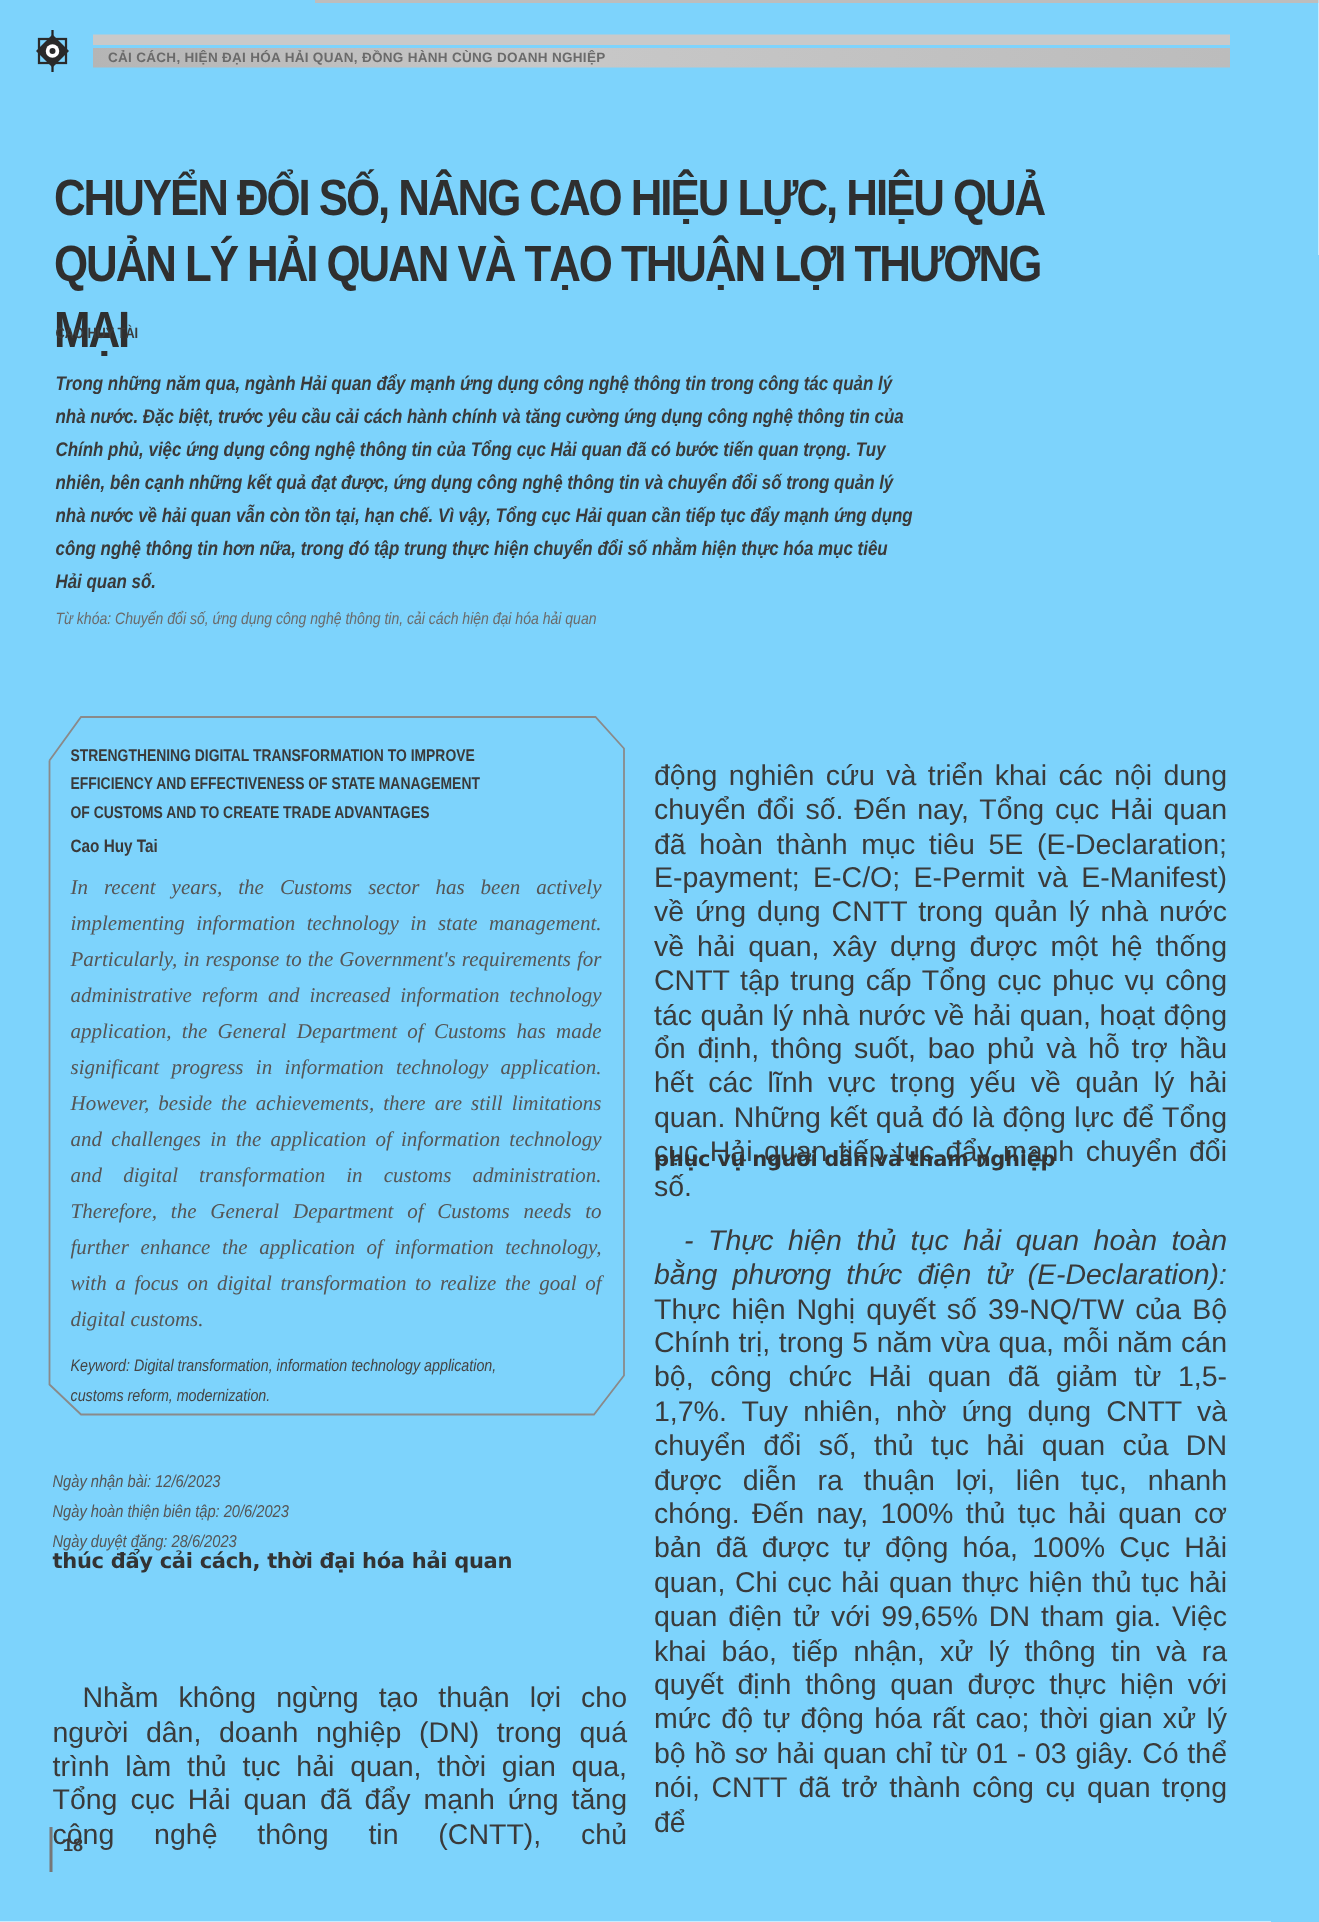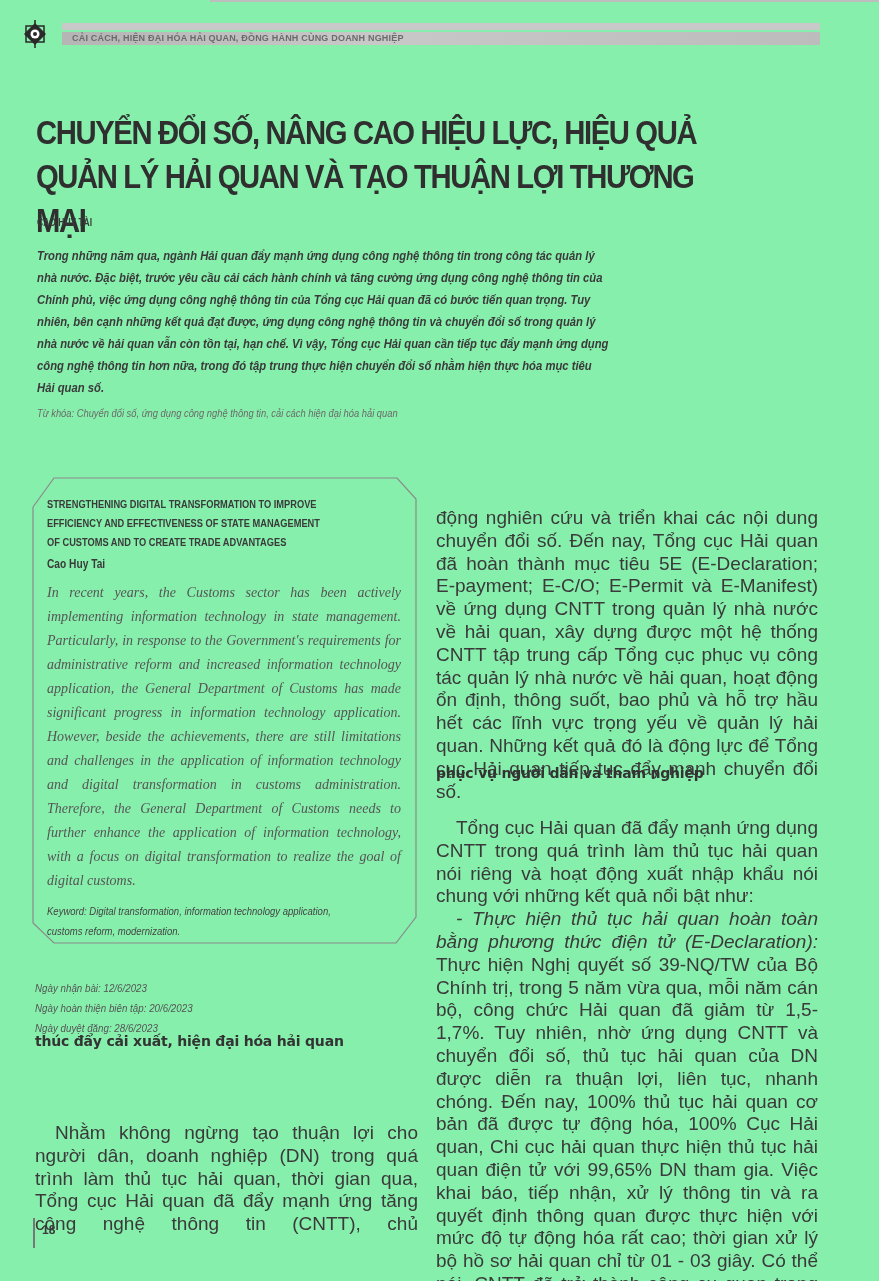--- a/index.html
+++ b/index.html
@@ -1,17 +1,17 @@
 <!DOCTYPE html>
 <html><head>
 <meta charset="utf-8">
 <style>
   html, body { margin: 0; padding: 0; background: #ffffff; }
   body { width: 879px; height: 1281px; position: relative; overflow: hidden; color: #2a2a2a; }
-  .page { position: absolute; left: 0; top: 0; width: 879px; height: 1281px; background: #86efac; }
+  .page { position: absolute; left: 0; top: 0; width: 879px; height: 1281px; background: #7dd3fc; }
 
   
   .top-line { position: absolute; left: 210px; top: 0; width: 669px; height: 2px; background: #bdbdbd; }
   .header { position: absolute; left: 22px; top: 20px; width: 800px; height: 28px; }
   .header-logo { position: absolute; left: 0; top: 0; width: 26px; height: 28px; }
   .header-bar-top { position: absolute; left: 40px; top: 3px; width: 758px; height: 7px; background: #c9c9c9; }
   .header-bar { position: absolute; left: 40px; top: 12px; width: 758px; height: 13px; background: linear-gradient(90deg, #b5b5b5 0%, #c8c8c8 40%, #bcbcbc 100%); }
   .header-text { position: absolute; left: 50px; top: 12px; font-family: "Liberation Sans", sans-serif; font-size: 9px; font-weight: bold; line-height: 13px; color: #6a6a6a; letter-spacing: 0.2px; white-space: nowrap; }
 
   
@@ -104,35 +104,34 @@
     </div>
   </div>
 
   <div class="dates">
     <div>Ngày nhận bài: 12/6/2023</div>
     <div>Ngày hoàn thiện biên tập: 20/6/2023</div>
     <div>Ngày duyệt đăng: 28/6/2023</div>
   </div>
 
   <div class="section-head sec1">
-    <div>thúc đẩy cải xuất, hiện đại hóa hải quan</div>
+    <div>thúc đẩy cải cách, thời đại hóa hải quan</div>
   </div>
 
   <div class="body-text left-body">
     <p class="indent">Nhằm không ngừng tạo thuận lợi cho người dân, doanh nghiệp (DN) trong quá trình làm thủ tục hải quan, thời gian qua, Tổng cục Hải quan đã đẩy mạnh ứng tăng công nghệ thông tin (CNTT), chủ</p>
   </div>
 
   <div class="body-text right-body-1">
     <p class="last-line">động nghiên cứu và triển khai các nội dung chuyển đổi số. Đến nay, Tổng cục Hải quan đã hoàn thành mục tiêu 5E (E-Declaration; E-payment; E-C/O; E-Permit và E-Manifest) về ứng dụng CNTT trong quản lý nhà nước về hải quan, xây dựng được một hệ thống CNTT tập trung cấp Tổng cục phục vụ công tác quản lý nhà nước về hải quan, hoạt động ổn định, thông suốt, bao phủ và hỗ trợ hầu hết các lĩnh vực trọng yếu về quản lý hải quan. Những kết quả đó là động lực để Tổng cục Hải quan tiếp tục đẩy mạnh chuyển đổi số.</p>
   </div>
 
   <div class="section-head sec2">
     <div>phục vụ người dân và tham nghiệp</div>
   </div>
 
   <div class="body-text right-body-2">
-    <p class="indent last-line">Tổng cục Hải quan đã đẩy mạnh ứng dụng CNTT trong quá trình làm thủ tục hải quan nói riêng và hoạt động xuất nhập khẩu nói chung với những kết quả nổi bật như:</p>
     <p class="indent"><span class="it">- Thực hiện thủ tục hải quan hoàn toàn bằng phương thức điện tử (E-Declaration):</span><span> Thực hiện Nghị quyết số 39-NQ/TW của Bộ Chính trị, trong 5 năm vừa qua, mỗi năm cán bộ, công chức Hải quan đã giảm từ 1,5-1,7%. Tuy nhiên, nhờ ứng dụng CNTT và chuyển đổi số, thủ tục hải quan của DN được diễn ra thuận lợi, liên tục, nhanh chóng. Đến nay, 100% thủ tục hải quan cơ bản đã được tự động hóa, 100% Cục Hải quan, Chi cục hải quan thực hiện thủ tục hải quan điện tử với 99,65% DN tham gia. Việc khai báo, tiếp nhận, xử lý thông tin và ra quyết định thông quan được thực hiện với mức độ tự động hóa rất cao; thời gian xử lý bộ hồ sơ hải quan chỉ từ 01 - 03 giây. Có thể nói, CNTT đã trở thành công cụ quan trọng để</span></p>
   </div>
 
   <div class="page-number-bar"></div>
   <div class="page-number">18</div>
 </div>
 
 </body></html>

